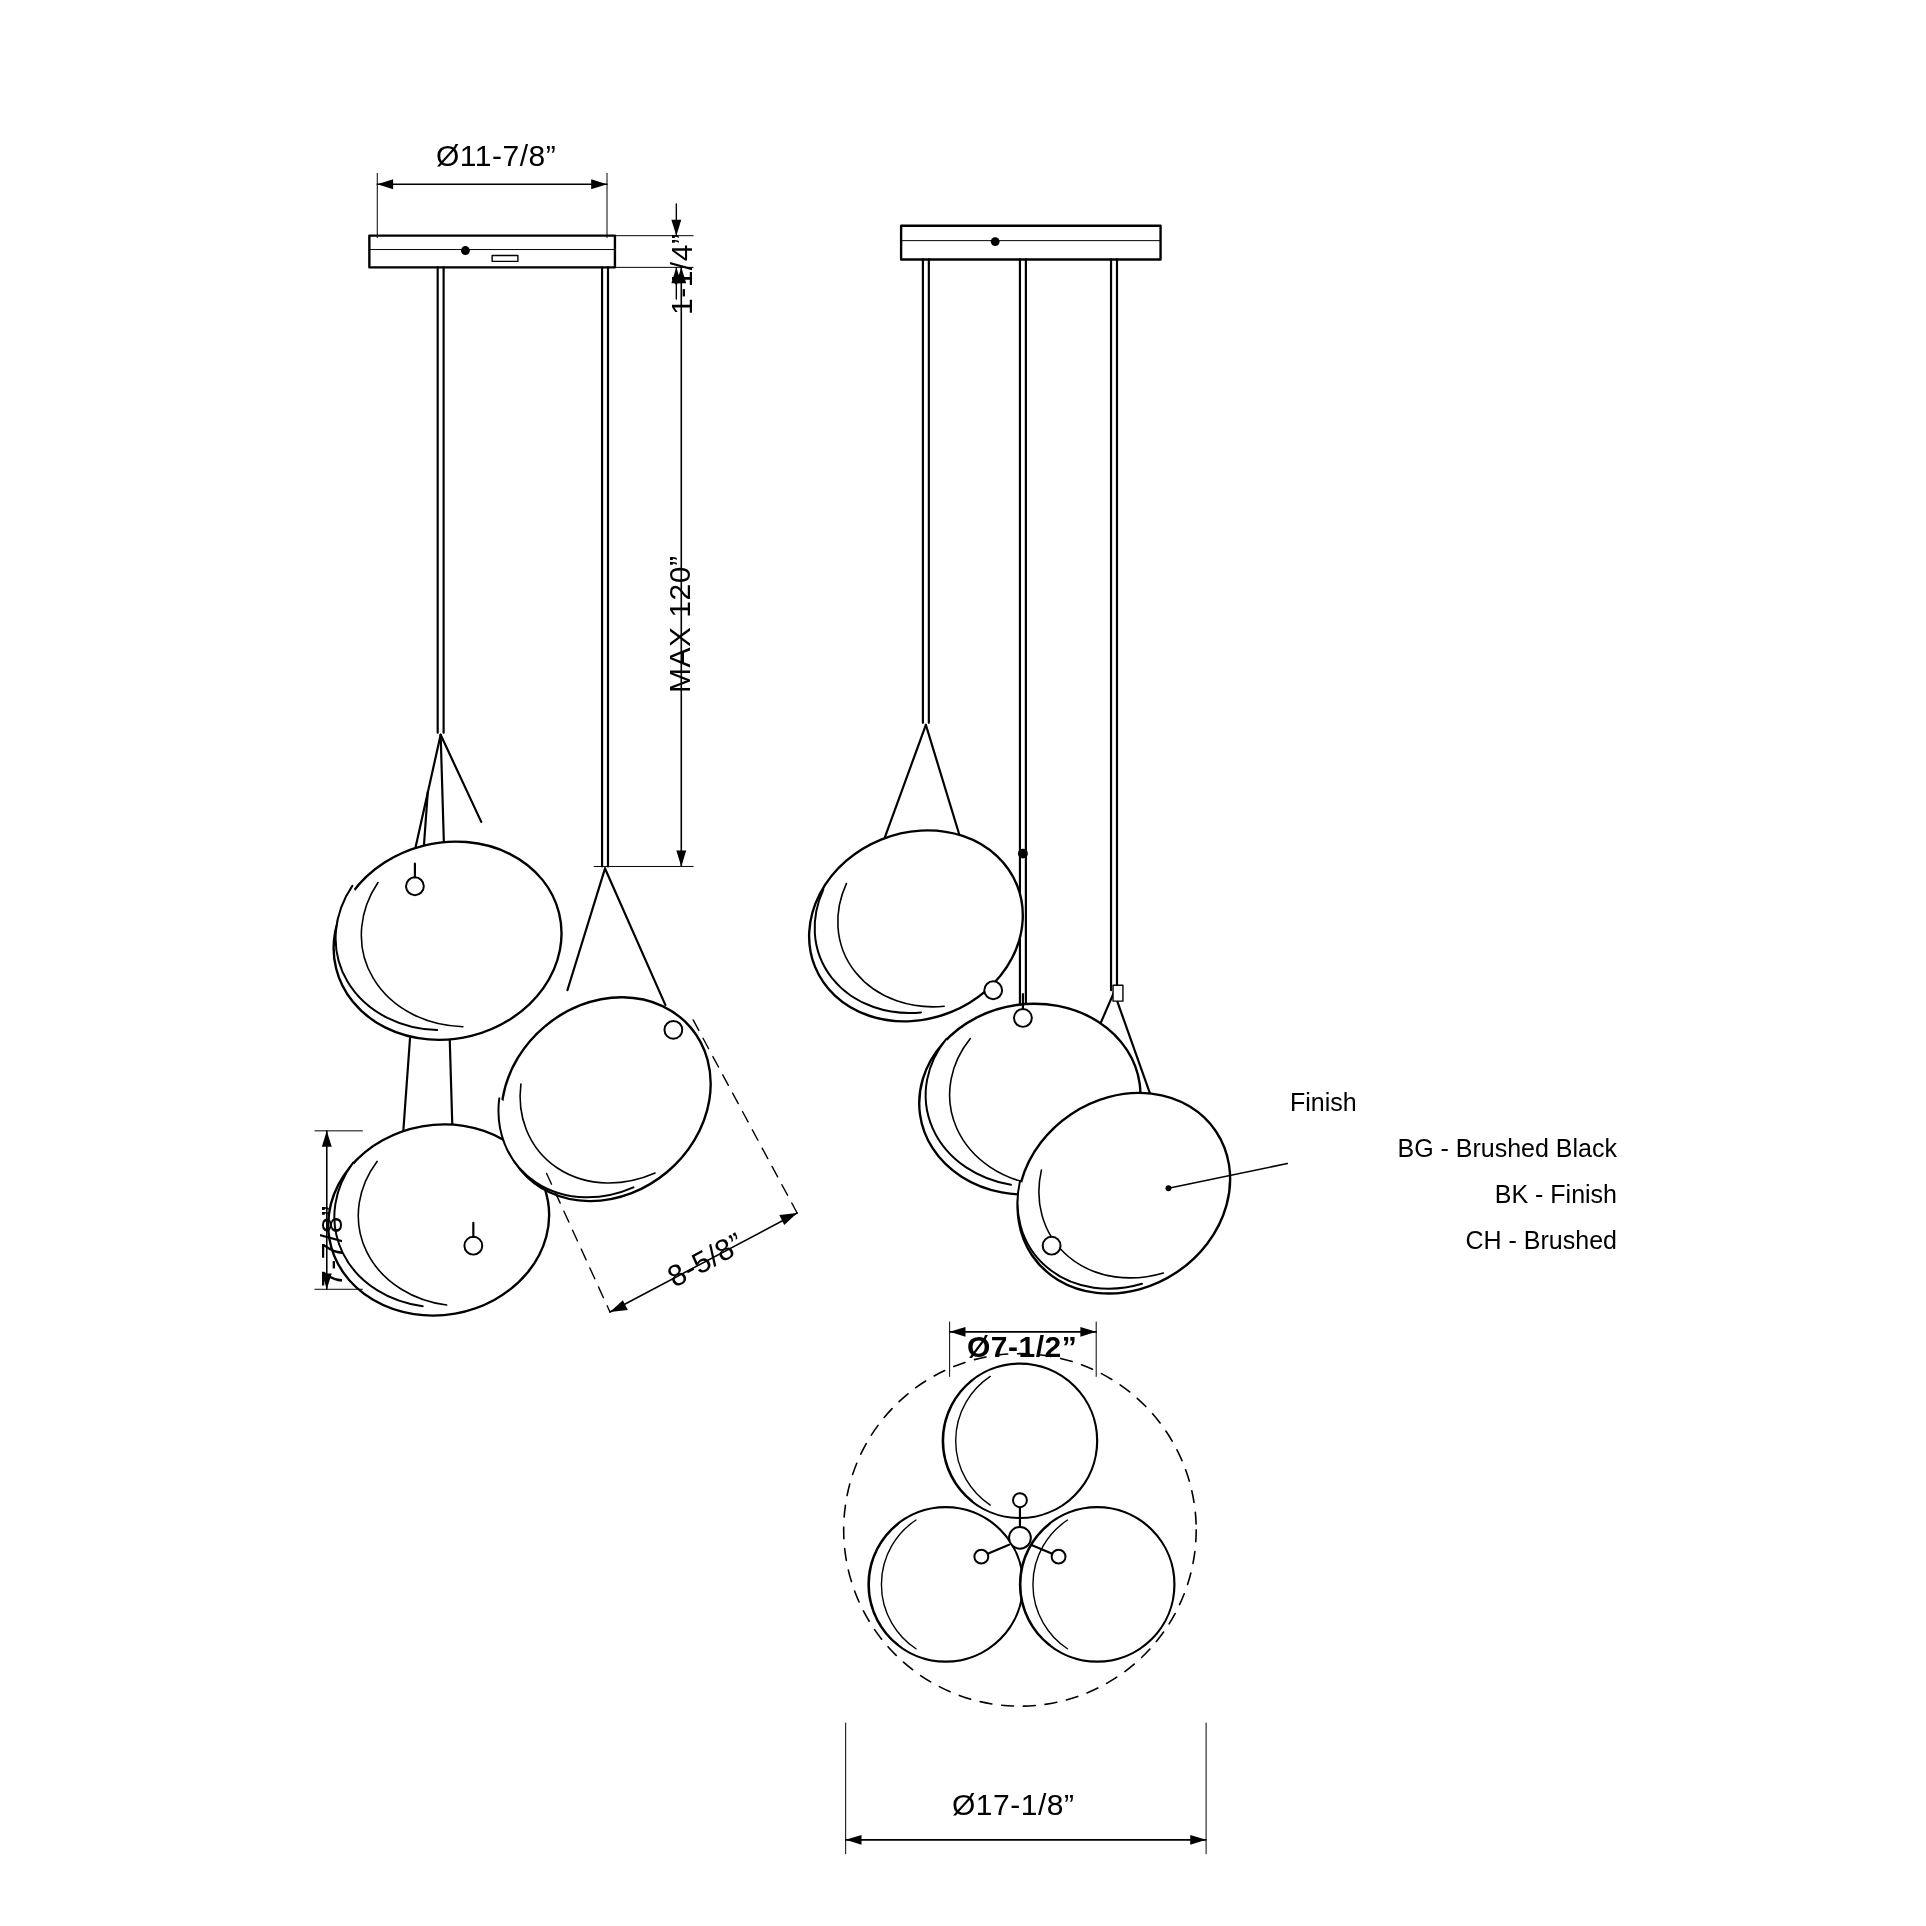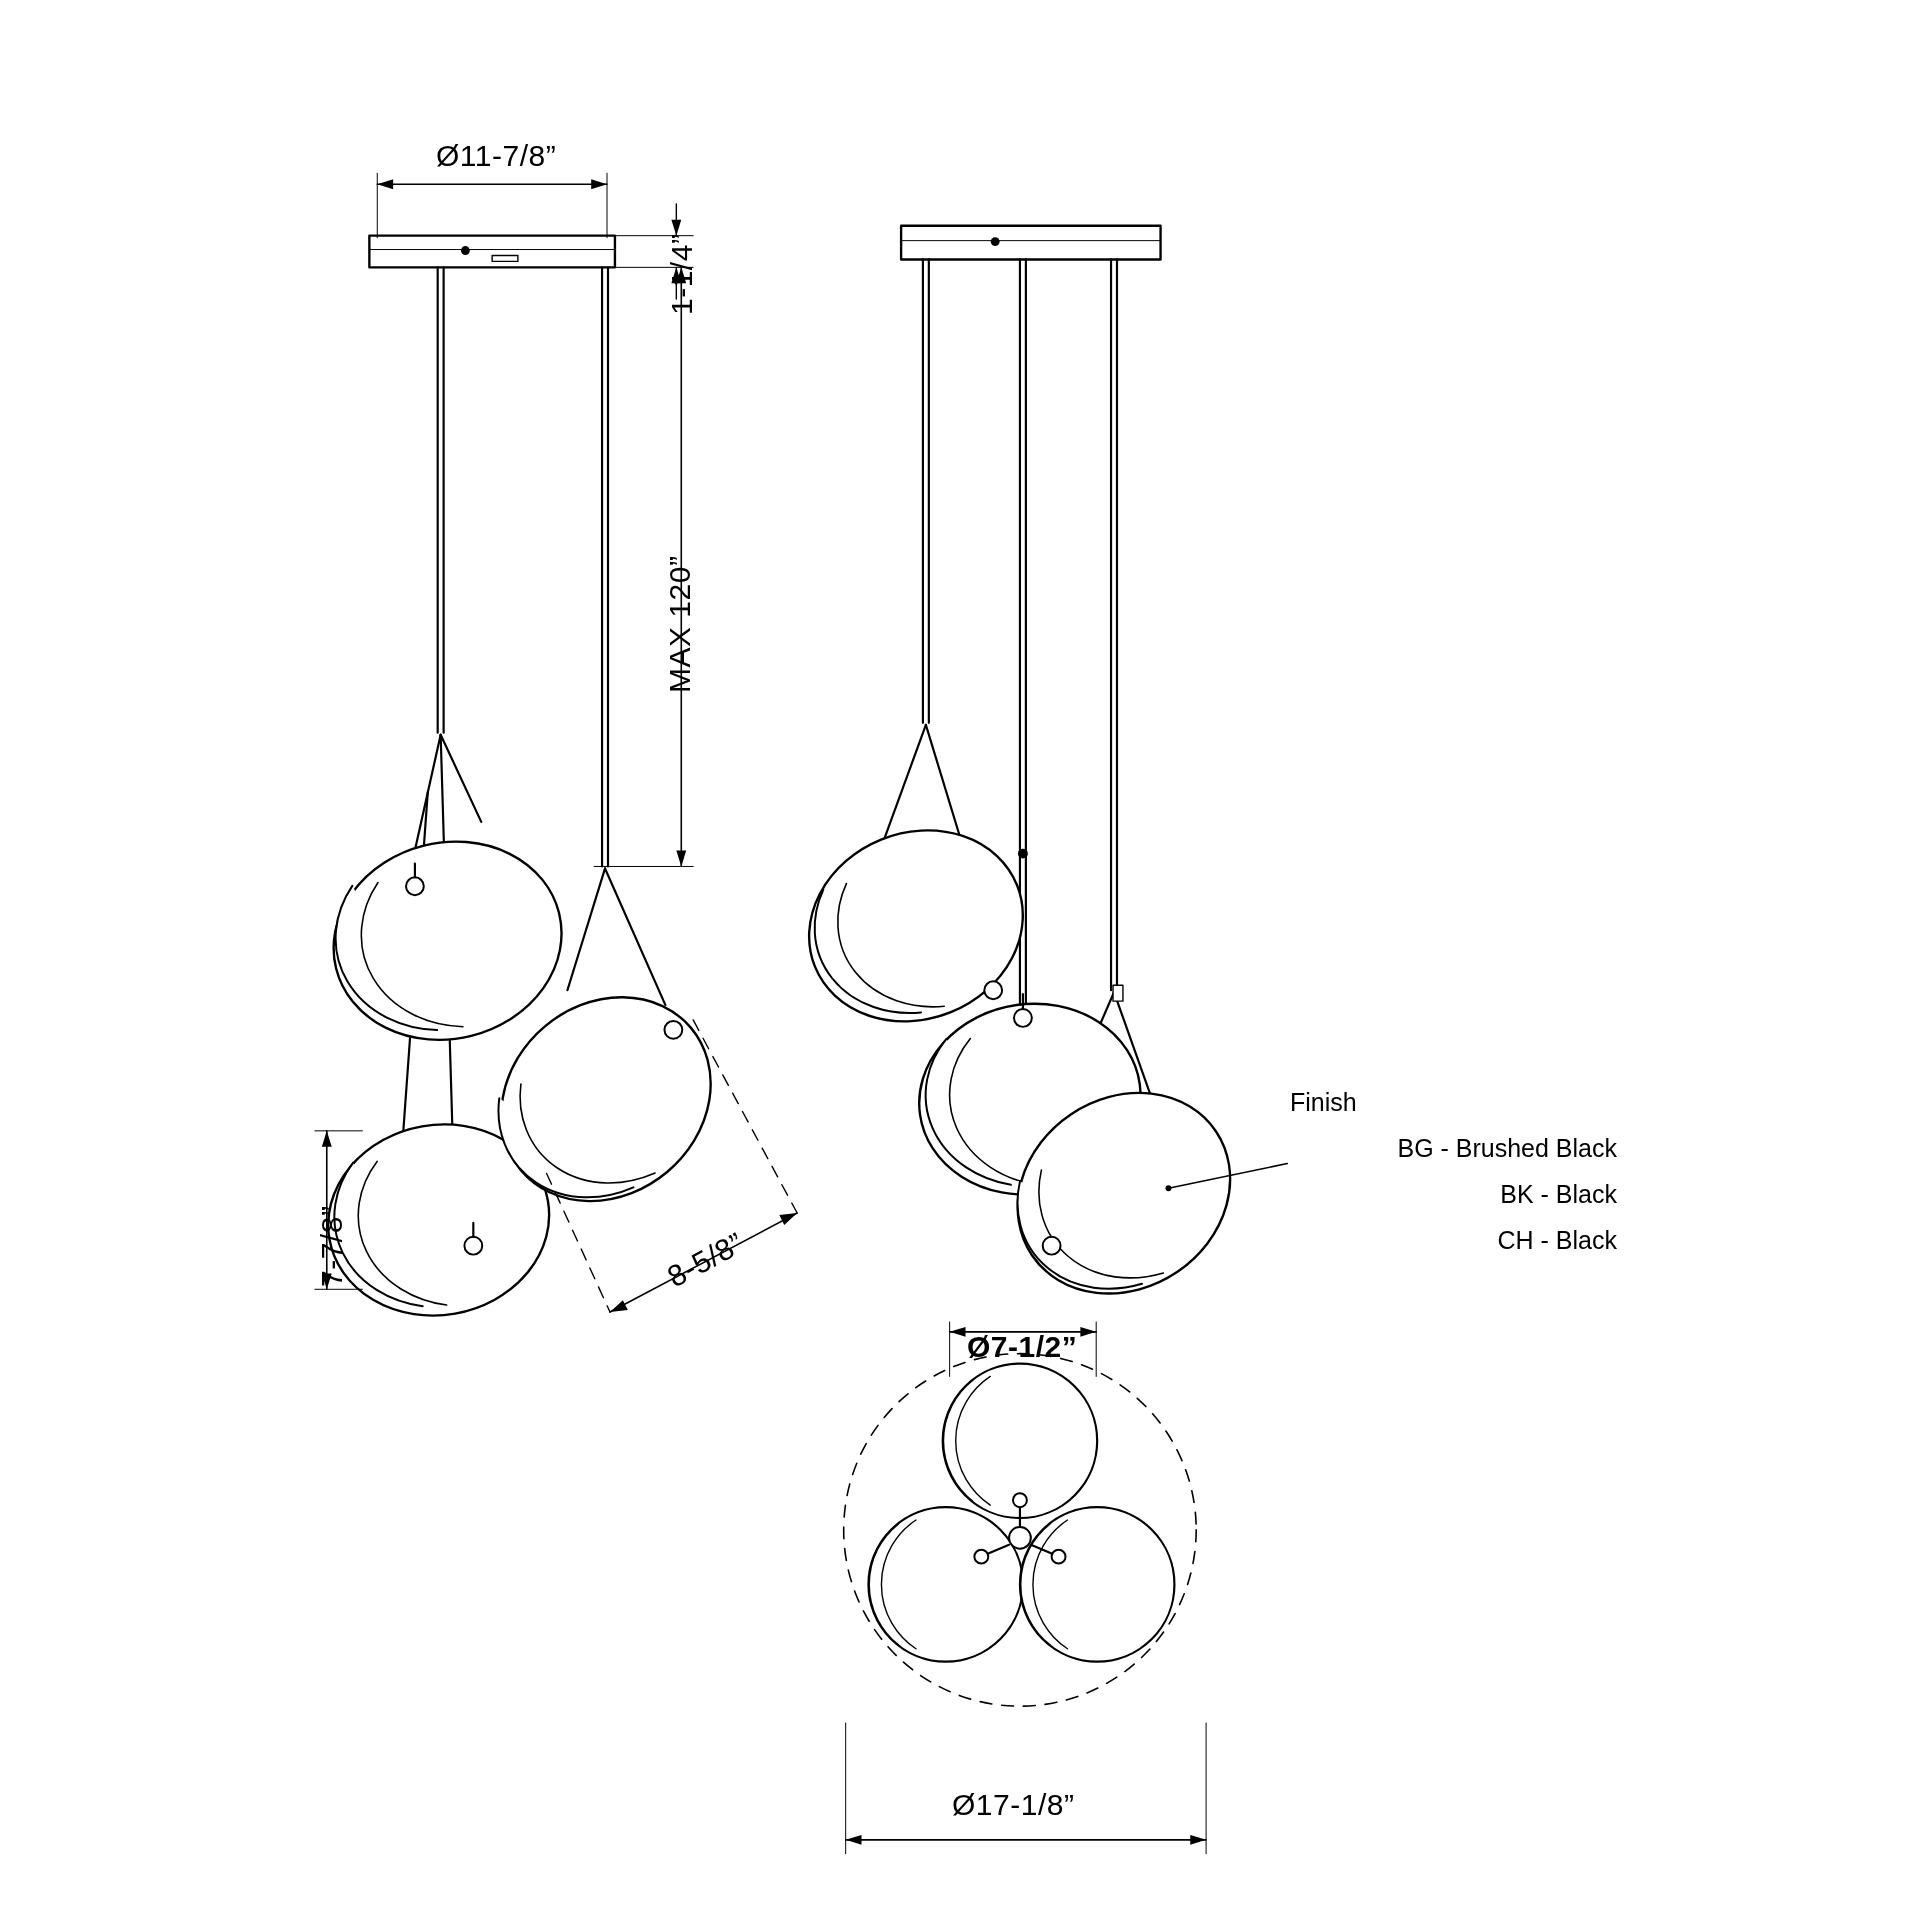--- a/index.html
+++ b/index.html
@@ -208,18 +208,18 @@
 
   <div class="dim-label" style="left:665px;top:1243px;transform:rotate(-28deg);">8-5/8”</div>
 
   <div class="dim-label" style="left:967px;top:1330px;font-weight:bold;">Ø7-1/2”</div>
 
   <div class="dim-label" style="left:952px;top:1788px;">Ø17-1/8”</div>
 
   <div class="finish-block" style="left:1290px;top:1079px;width:327px;">
     <span class="ln">Finish</span>
     <span class="ln fin-r">BG - Brushed Black</span>
-    <span class="ln fin-r">BK - Black</span>
-    <span class="ln fin-r">CH - Black</span>
+    <span class="ln fin-r">BK - Finish</span>
+    <span class="ln fin-r">CH - Brushed</span>
   </div>
 
 </div>
 
 
 </body></html>

